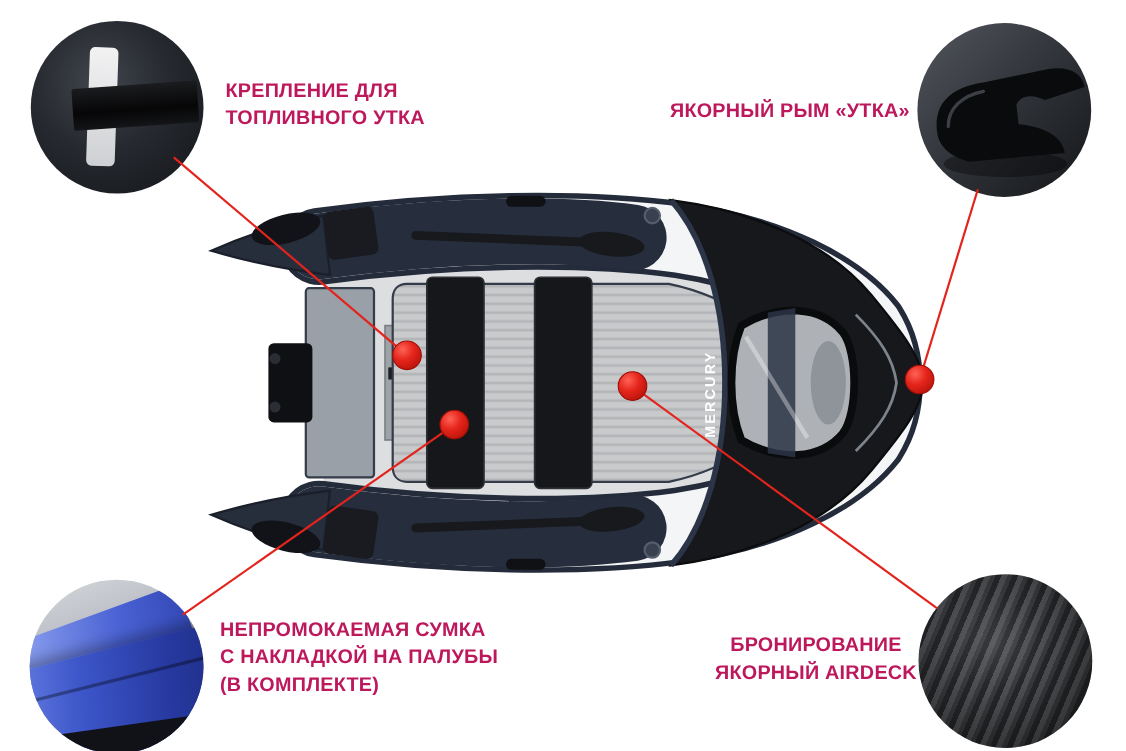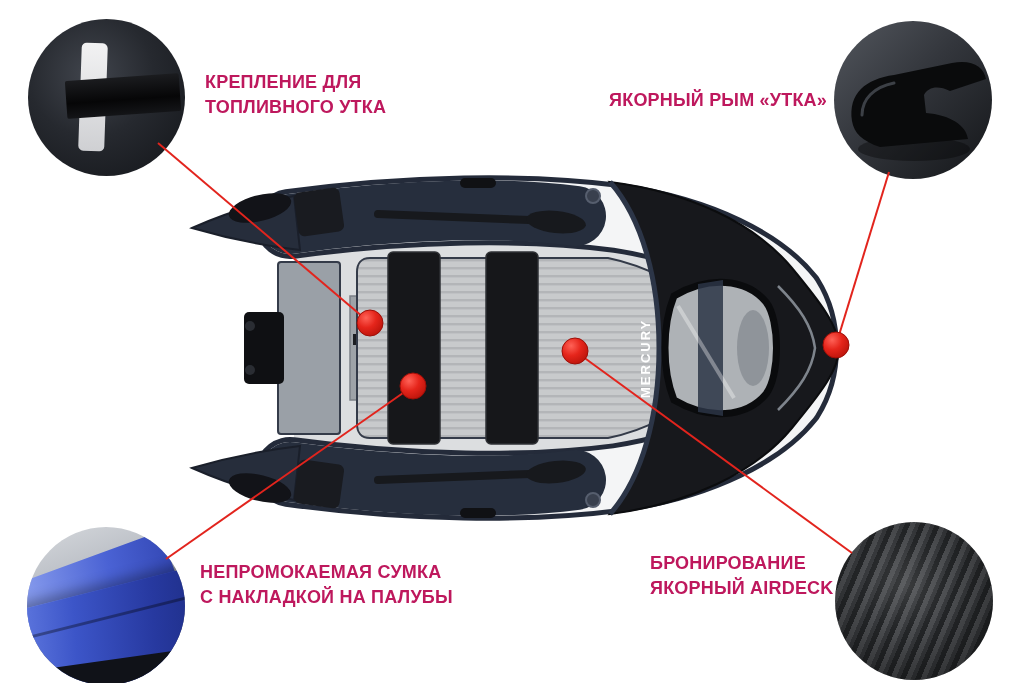--- a/index.html
+++ b/index.html
@@ -108,23 +108,24 @@
     <div>ТОПЛИВНОГО УТКА</div>
   </div>
 
   <div class="callout-label" style="right:197px;top:77px;text-align:right;margin-top:11px;">
     <div>ЯКОРНЫЙ РЫМ «УТКА»</div>
   </div>
 
   <div class="callout-label" style="left:200px;top:560px;">
     <div>НЕПРОМОКАЕМАЯ СУМКА</div>
     <div>С НАКЛАДКОЙ НА ПАЛУБЫ</div>
+    <div>(В КОМПЛЕКТЕ)</div>
   </div>
 
-  <div class="callout-label" style="left:650px;top:551px;">
+  <div class="callout-label" style="left:650px;top:574px;text-align:center;">
     <div>БРОНИРОВАНИЕ</div>
     <div>ЯКОРНЫЙ AIRDECK</div>
   </div>
 
   <svg class="overlay" width="1024" height="683" viewBox="0 0 1024 683">
     <defs>
       <radialGradient id="dotg" cx="0.35" cy="0.3" r="0.85">
         <stop offset="0" stop-color="#ff6257"></stop>
         <stop offset="0.45" stop-color="#e5251b"></stop>
         <stop offset="1" stop-color="#b11007"></stop>

